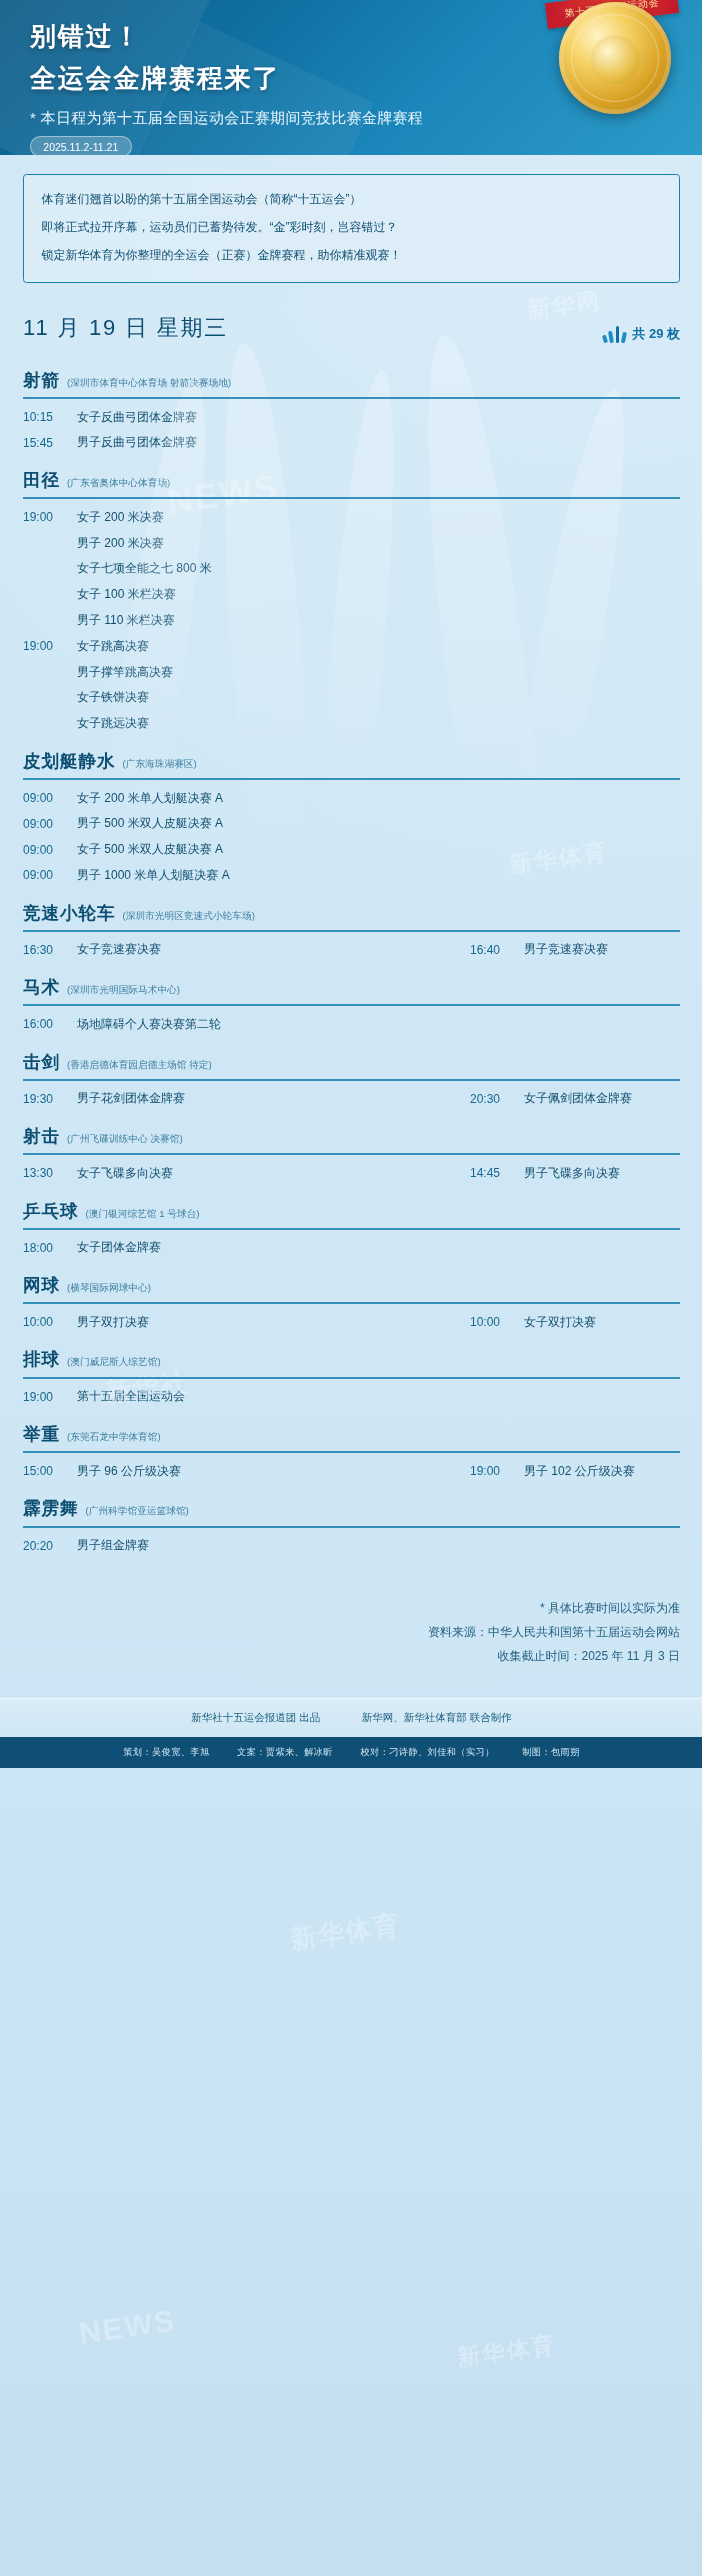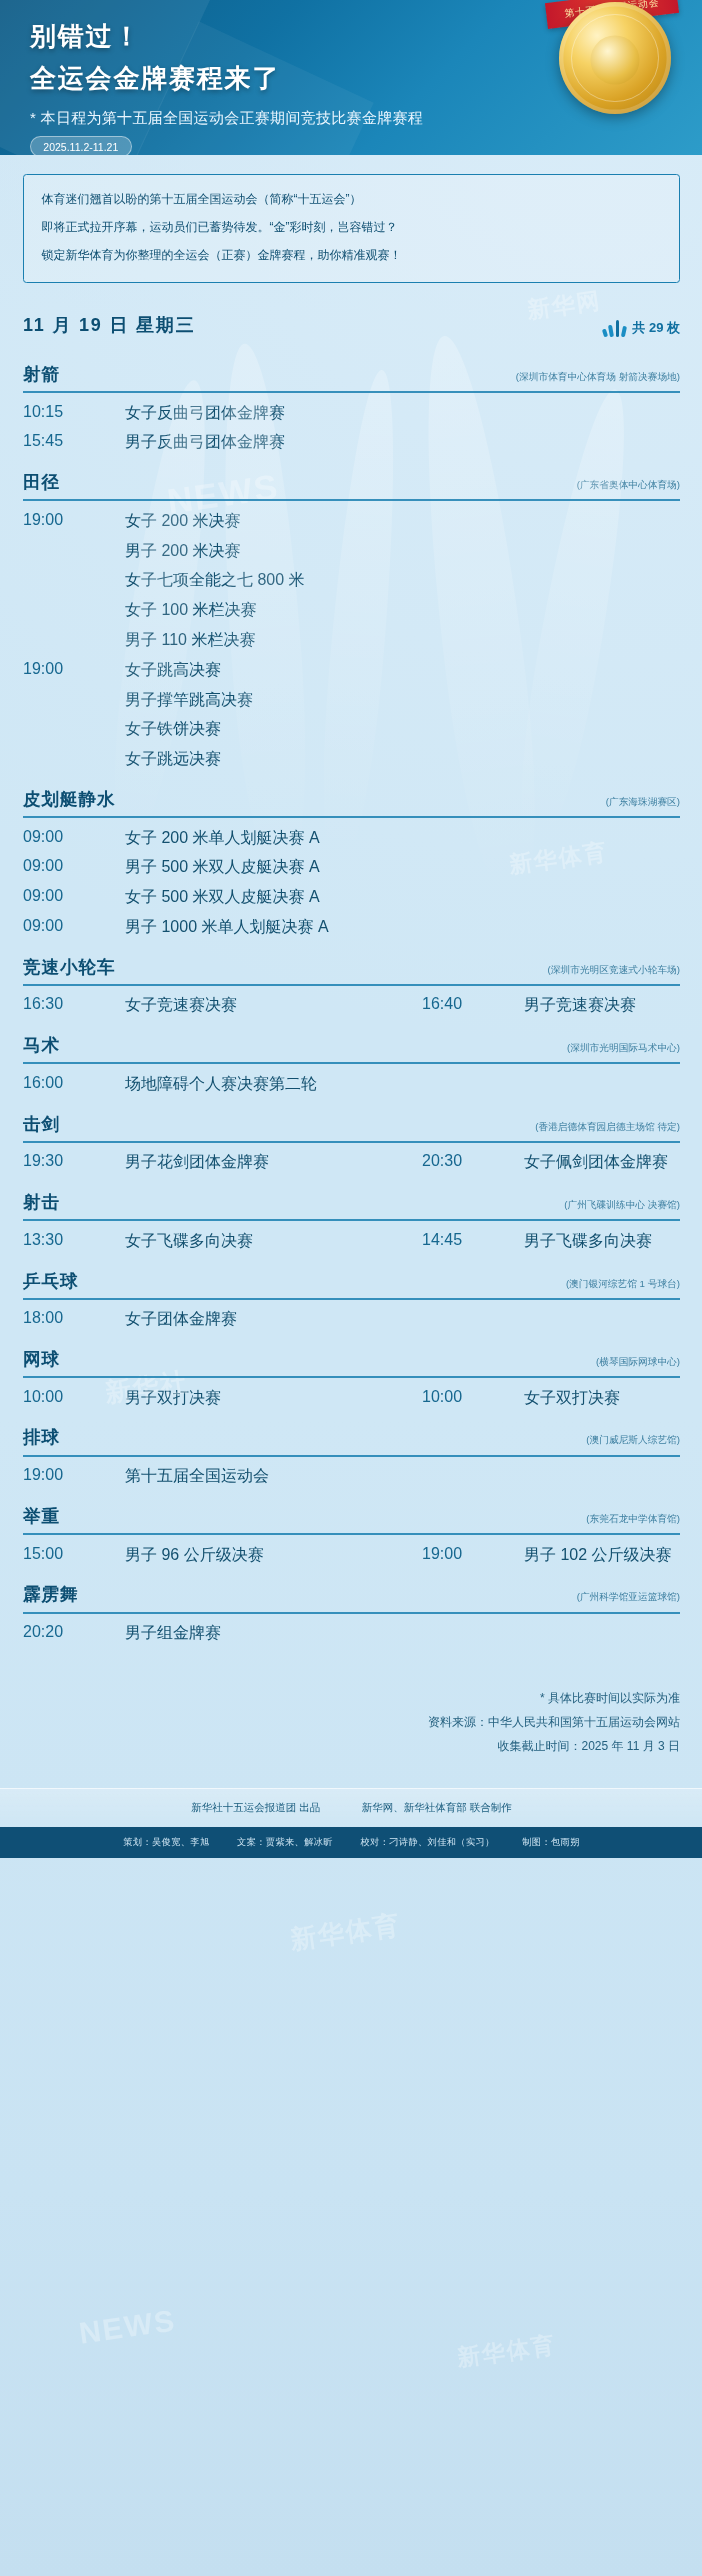--- a/index.html
+++ b/index.html
@@ -121,21 +121,21 @@
     text-align:justify;
   }
   .intro p:last-child{margin-bottom:0;}
   
   .day-head{
     margin:30px 23px 0 23px;
     display:flex;align-items:flex-end;justify-content:space-between;
     padding-bottom:8.8px;
   }
   .day-title{
-    font-size:18px;font-weight:bold;color:#0c4e72;letter-spacing:1.8px;
+    font-size:22px;font-weight:normal;color:#0c4e72;letter-spacing:1.8px;
   }
   .medal-count{
     display:flex;gap:6.1px;
     font-size:13px;color:#0f6fa0;font-weight:bold;
   }
   .pen{
     display:inline-block;width:23px;height:17.6px;position:relative;
   }
   .pen i{
     position:absolute;bottom:0;width:3.5px;border-radius:1.8px;background:#1b8ec4;
@@ -144,34 +144,32 @@
   .pen i:nth-child(2){left:6.1px;height:12.3px;transform:rotate(-10deg);}
   .pen i:nth-child(3){left:12.3px;height:16.7px;background:#0f6fa0;}
   .pen i:nth-child(4){left:18.4px;height:10.5px;transform:rotate(12deg);}
 
   
   .sports{padding:3.5px 23px 0 23px;}
   .sport{padding-top:12.3px;}
   .sport-head{
     display:flex;align-items:baseline;gap:7px;
     padding-bottom:5.3px;
-    justify-content:space-between;
   }
   .sport-name{font-size:17.6px;font-weight:bold;color:#0c4e72;letter-spacing:0.9px;}
   .sport-venue{font-size:9.7px;color:#3d7fa0;}
   .rule{
     height:1.8px;background:#1a7fb0;opacity:.85;margin-bottom:5.3px;
   }
   .rows{}
   .row{
-    display:flex;
+    display:flex;align-items:center;
     padding:4.4px 0;
-    font-size:16px;
+    font-size:12px;
     color:#13506f;
-    gap:48px;
   }
   .time{
     width:54px;flex:0 0 54px;
     color:#16678f;
   }
   .event{
     flex:1 1 auto;
   }
   .time2{
     width:54px;flex:0 0 54px;color:#16678f;

